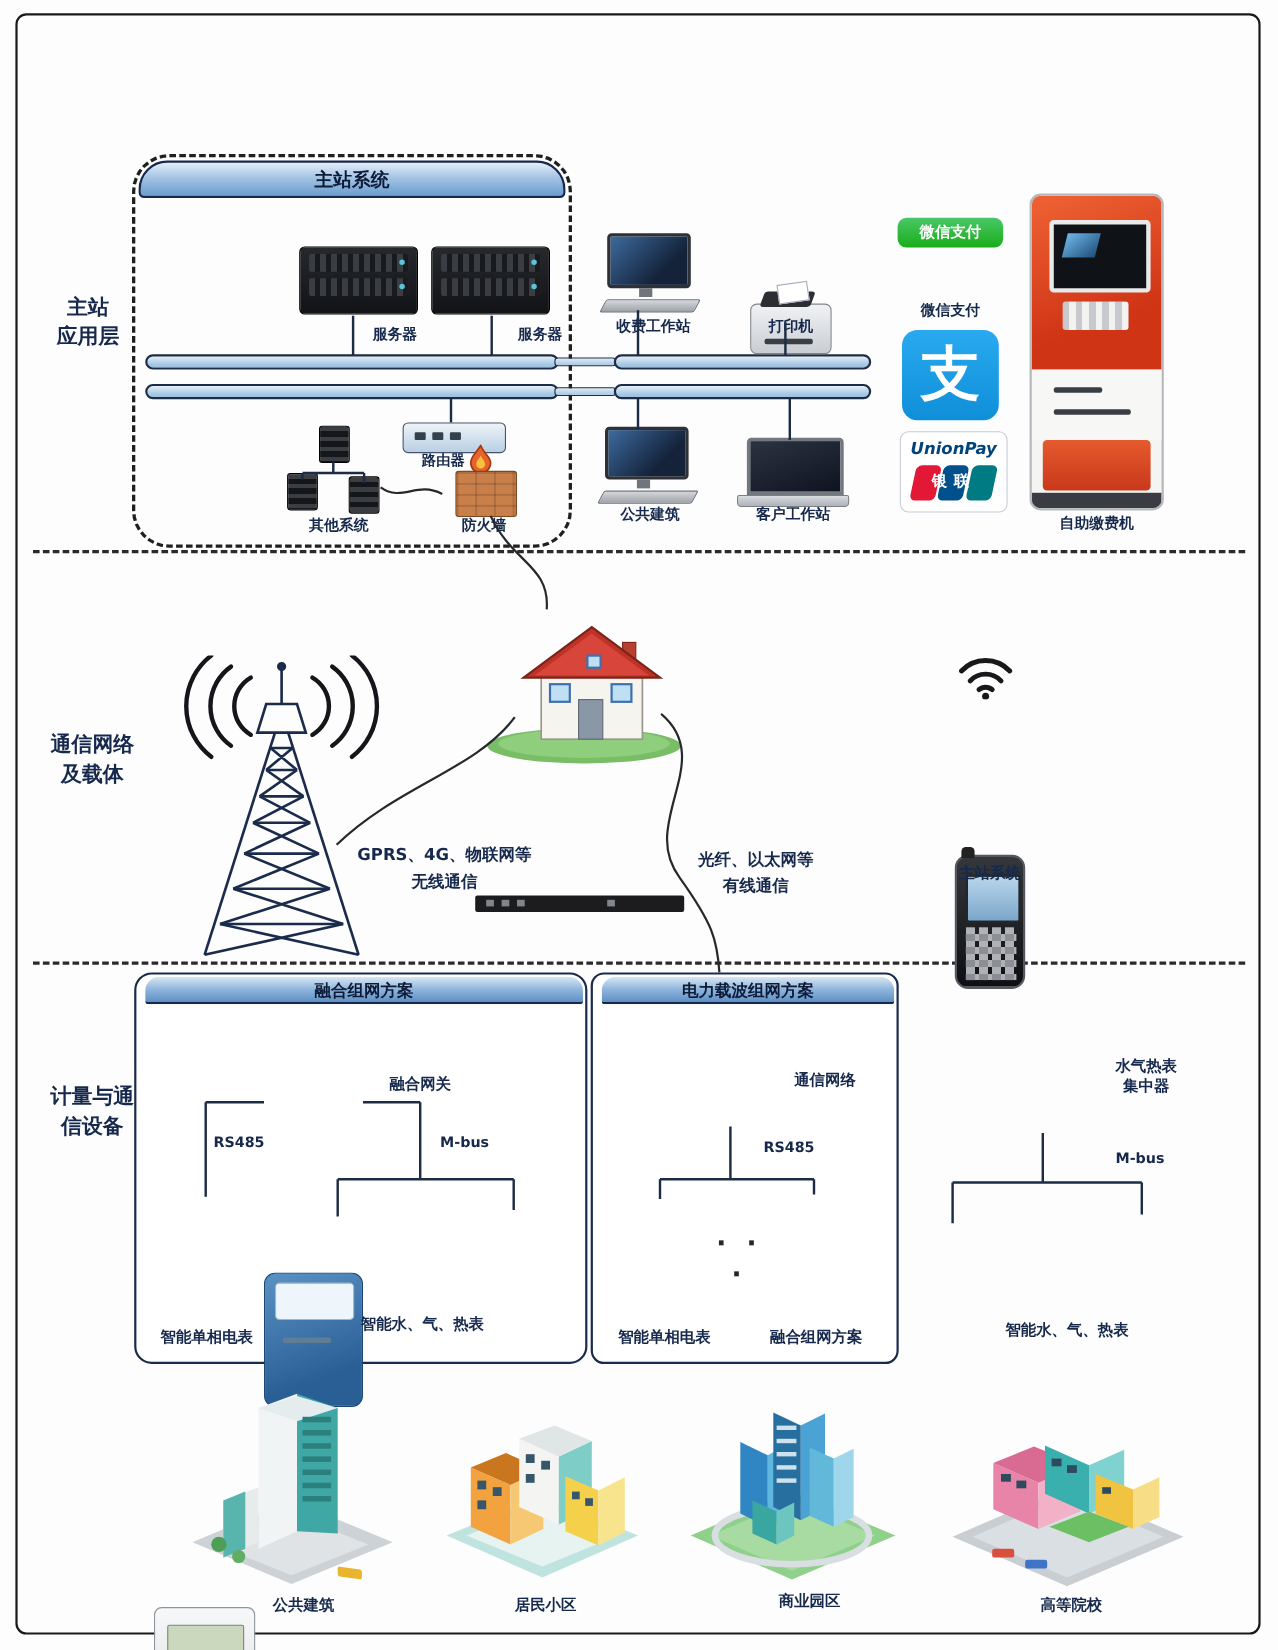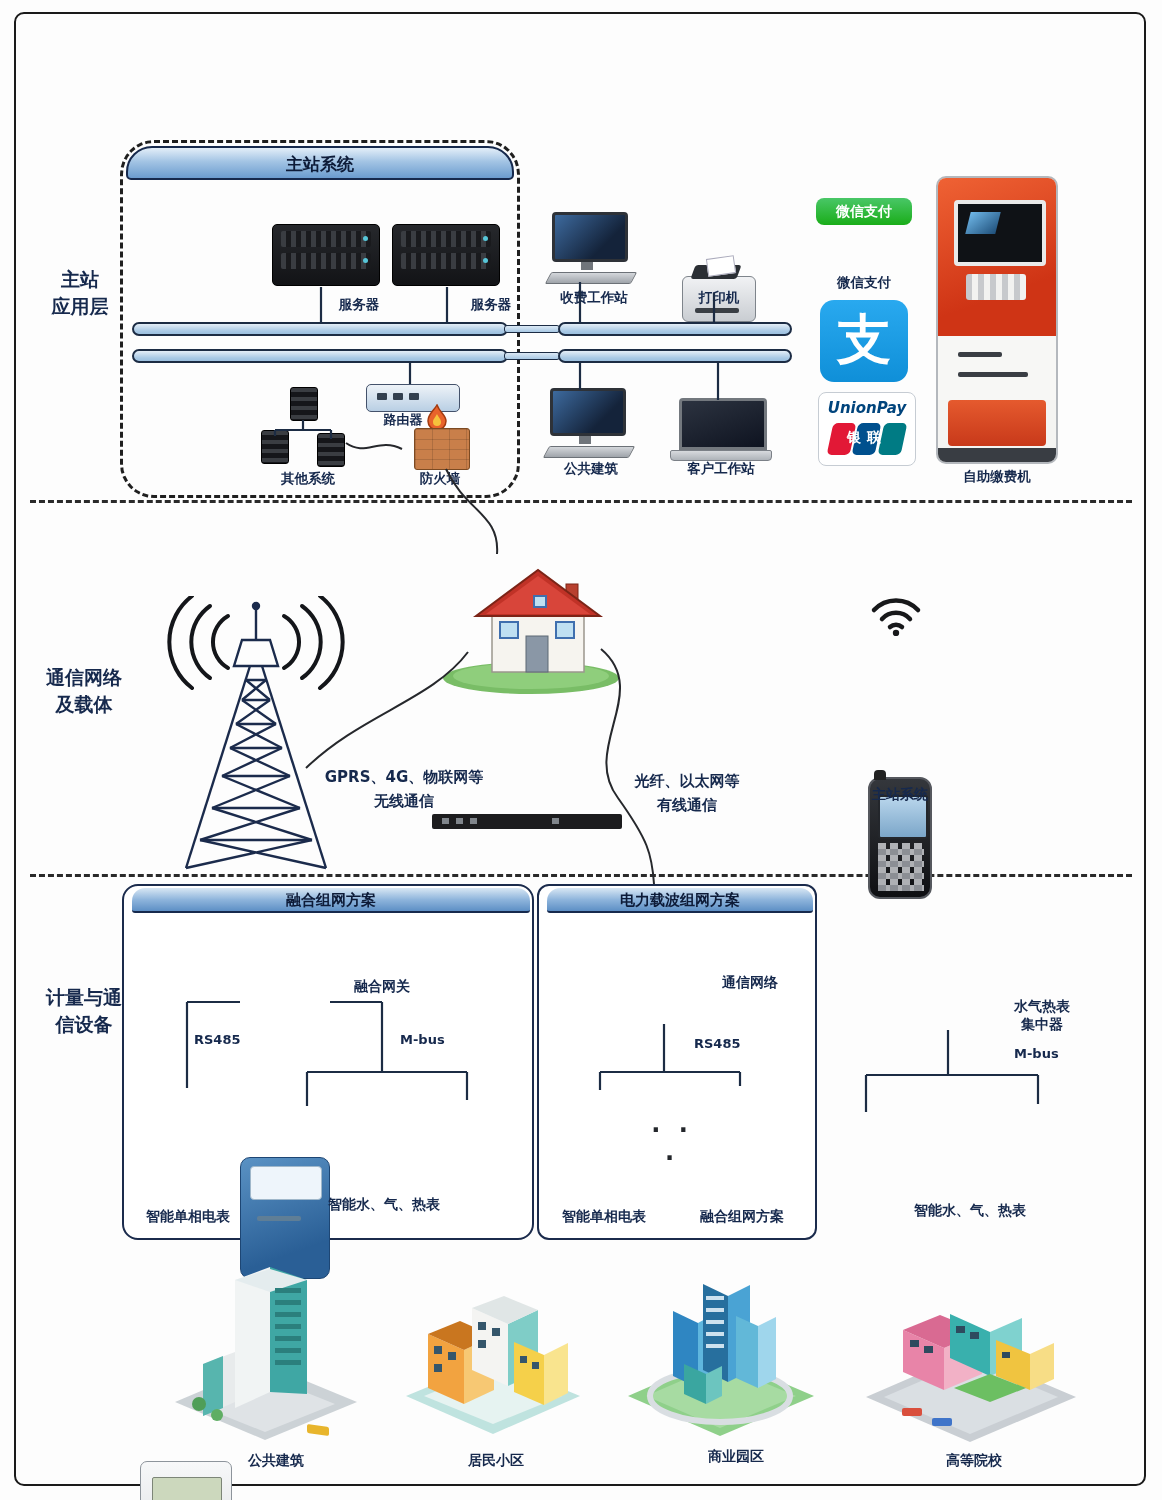--- a/index.html
+++ b/index.html
@@ -305,21 +305,21 @@
 
   <div class="abs lbl" style="left:704px;top:974px;width:92px;">通信网络</div>
   <div class="abs lbl" style="left:694px;top:1036px;width:58px;font-size:13px;text-align:left;">RS485</div>
 
   <div class="abs dots" style="left:648px;top:1116px;width:48px;text-align:center;">· · ·</div>
 
   <div class="abs lbl" style="left:554px;top:1208px;width:100px;">智能单相电表</div>
   <div class="abs lbl" style="left:688px;top:1208px;width:108px;">融合组网方案</div>
 
 
-  <div class="abs lbl" style="left:998px;top:998px;width:88px;">
+  <div class="abs lbl" style="left:998px;top:962px;width:88px;">
     <div>水气热表</div>
     <div>集中器</div>
   </div>
   <div class="abs lbl" style="left:1014px;top:1046px;width:64px;font-size:13px;text-align:left;">M-bus</div>
 
   <div class="abs lbl" style="left:872px;top:1202px;width:196px;">智能水、气、热表</div>
 
   <svg class="abs" style="left:165px;top:1252px;" width="200" height="192" viewBox="0 0 200 192">
     <polygon points="10,150 100,112 192,150 100,188" fill="#ccd2d6"></polygon>
     <polygon points="30,152 100,124 170,152 100,180" fill="#dfe3e6"></polygon>

